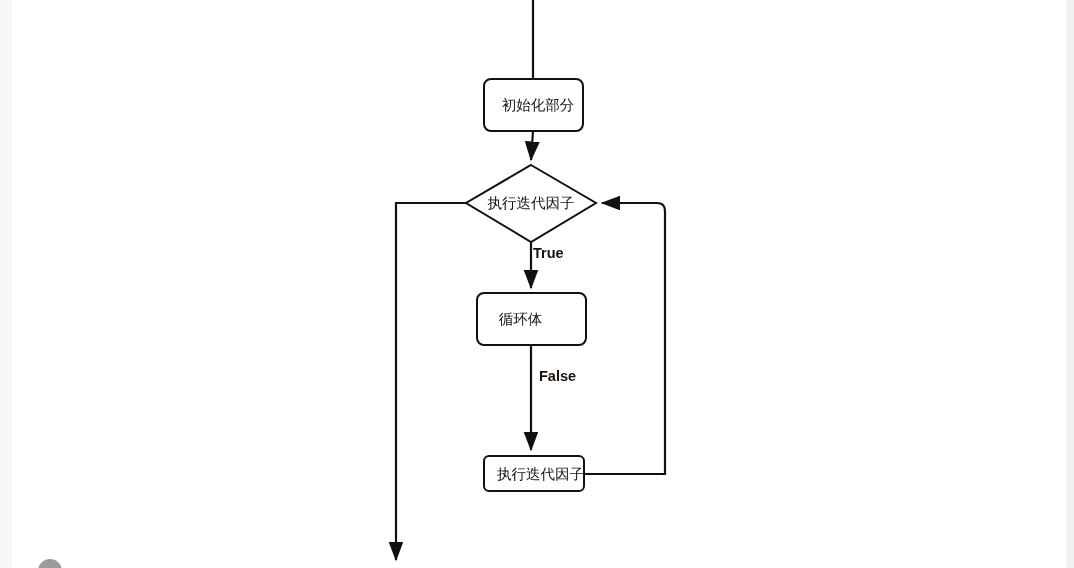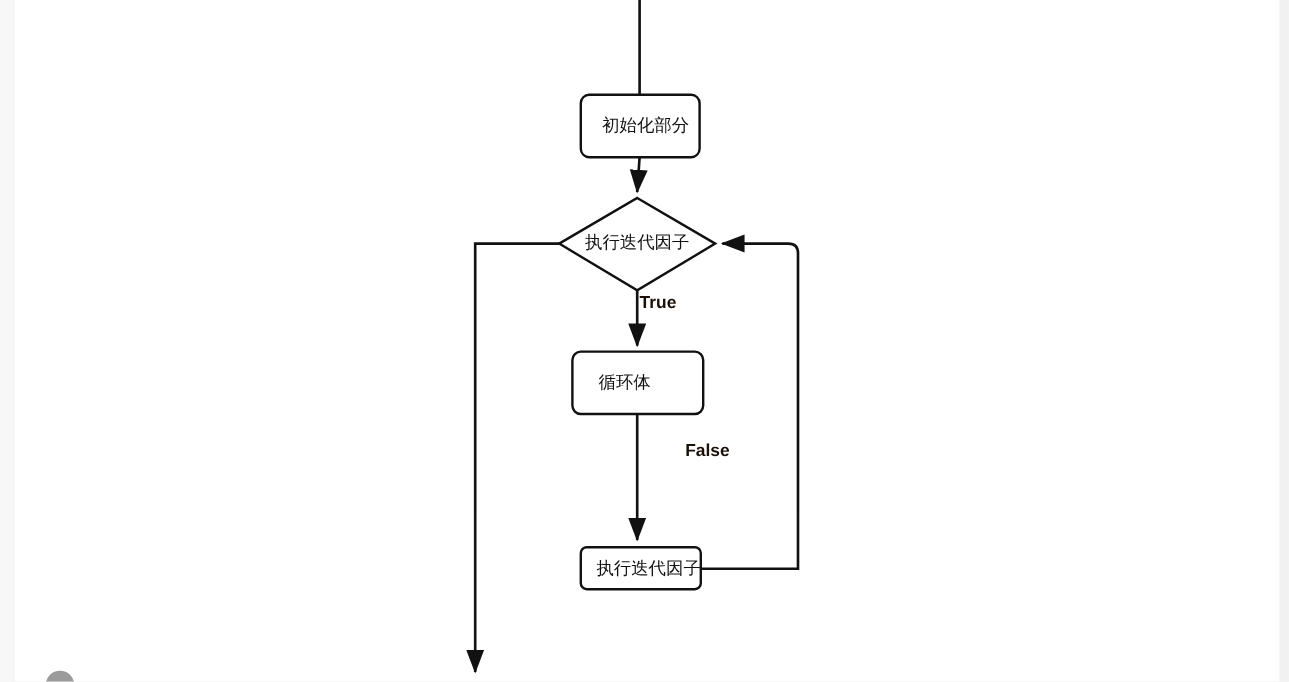--- a/index.html
+++ b/index.html
@@ -112,15 +112,15 @@
 <div class="node-label" style="left:484px; top:98px; width:108px;">初始化部分</div>
 
 <div class="node-label" style="left:466px; top:196px; width:130px;">执行迭代因子</div>
 
 <div class="node-label" style="left:477px; top:312px; width:87px;text-align:center;">循环体</div>
 
 <div class="node-label" style="left:484px; top:467px; width:100px;text-align:right;">执行迭代因子</div>
 
 <div class="edge-label" style="left:533px; top:246px;">True</div>
 
-<div class="edge-label" style="left:539px; top:369px;margin-left:32px;">False</div>
+<div class="edge-label" style="left:539px; top:369px;">False</div>
 
 <div class="corner-dot"></div>
 
 </body></html>

